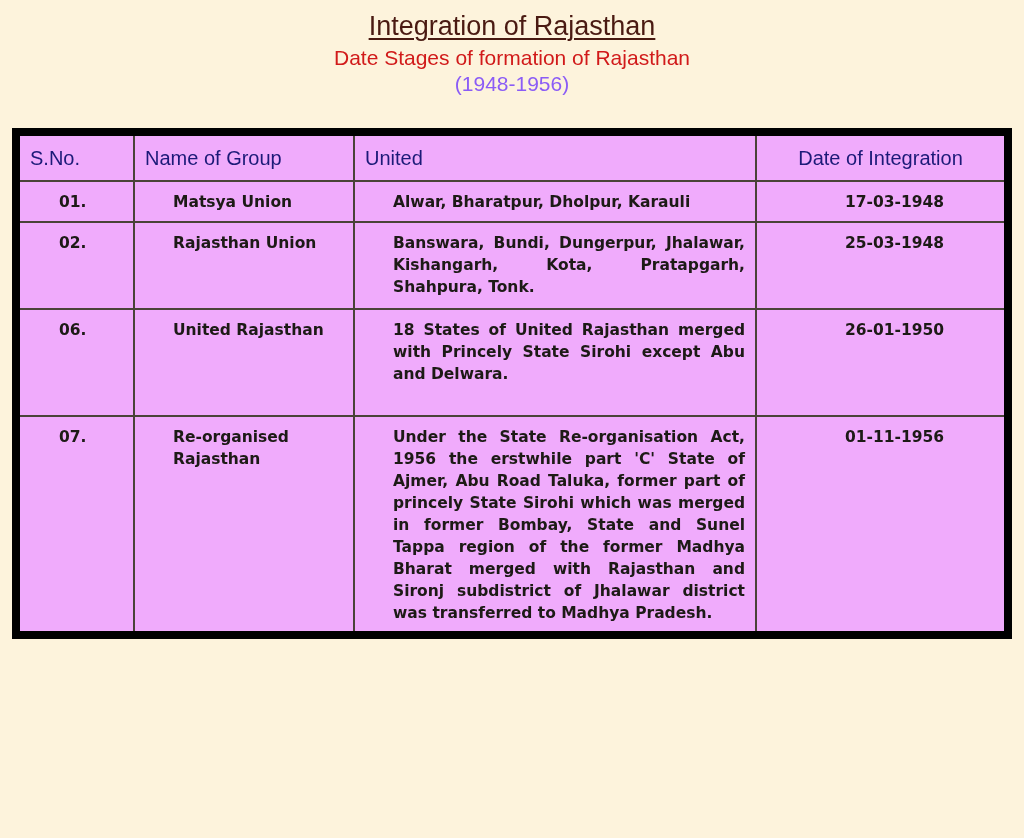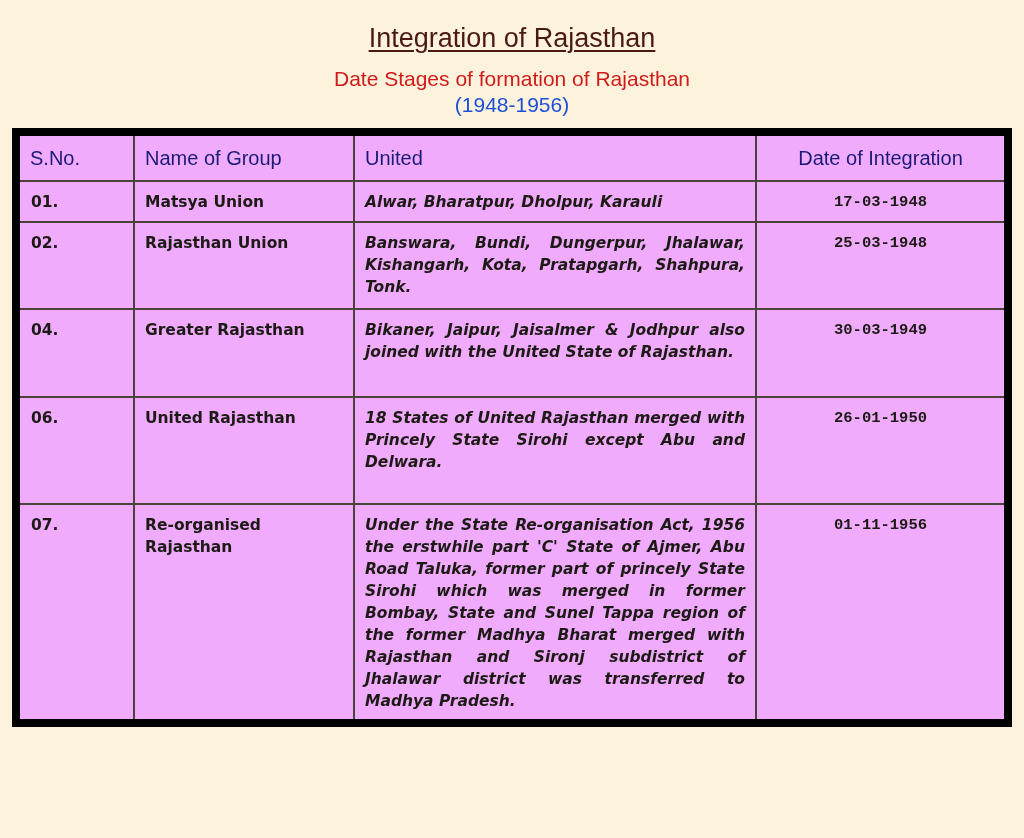--- a/index.html
+++ b/index.html
@@ -23,34 +23,34 @@
       text-align: center;
     }
     .title {
       font-family: "Liberation Sans", sans-serif;
       font-size: 27px;
       color: #4a1a12;
       text-decoration: underline;
       text-decoration-thickness: 2px;
       text-underline-offset: 3px;
       line-height: 32px;
-      margin: 12px;
+      margin: 0;
       font-weight: normal;
     }
     .subtitle {
       font-family: "Liberation Sans", sans-serif;
       font-size: 21px;
       color: #d11a1a;
       line-height: 26px;
       margin: 3px 0 0 0;
     }
     .years {
       font-family: "Liberation Sans", sans-serif;
       font-size: 21px;
-      color: #1d4ed8;
+      color: #8b5cf6;
       line-height: 26px;
       margin: 0;
     }
     table.main {
       position: absolute;
       left: 12px;
       top: 128px;
       width: 992px;
       border-collapse: collapse;
       table-layout: fixed;
@@ -75,29 +75,28 @@
     }
     table.main th.date-h {
       text-align: center;
     }
     .cell {
       font-size: 15.5px;
       font-weight: bold;
       line-height: 22px;
       padding: 9px 10px 6px 10px;
       color: #1d1a16;
+      margin-left: 28px;
     }
     .cell.states {
       text-align: justify;
       padding-right: 10px;
-      font-style: italic;
     }
     .cell.date {
       text-align: center;
-      font-family: Liberation Mono, monospace;
     }
     .cell.sno {
       padding-left: 11px;
     }
   </style>
 </head>
 <body>
 
 <div class="header">
   <h1 class="title">Integration of Rajasthan</h1>
@@ -142,34 +141,20 @@
       <td>
           <div class="cell">Rajasthan Union</div>
         </td>
       <td>
           <div class="cell states">Banswara, Bundi, Dungerpur, Jhalawar, Kishangarh, Kota, Pratapgarh, Shahpura, Tonk.</div>
         </td>
       <td>
           <div class="cell date">25-03-1948</div>
         </td>
     </tr>
-    <tr style="height:88px">
-      <td>
-          <div class="cell sno">04.</div>
-        </td>
-      <td>
-          <div class="cell">Greater Rajasthan</div>
-        </td>
-      <td>
-          <div class="cell states">Bikaner, Jaipur, Jaisalmer &amp; Jodhpur also joined with the United State of Rajasthan.</div>
-        </td>
-      <td>
-          <div class="cell date">30-03-1949</div>
-        </td>
-    </tr>
     <tr style="height:107px">
       <td>
           <div class="cell sno">06.</div>
         </td>
       <td>
           <div class="cell">United Rajasthan</div>
         </td>
       <td>
           <div class="cell states">18 States of United Rajasthan merged with Princely State Sirohi except Abu and Delwara.</div>
         </td>

